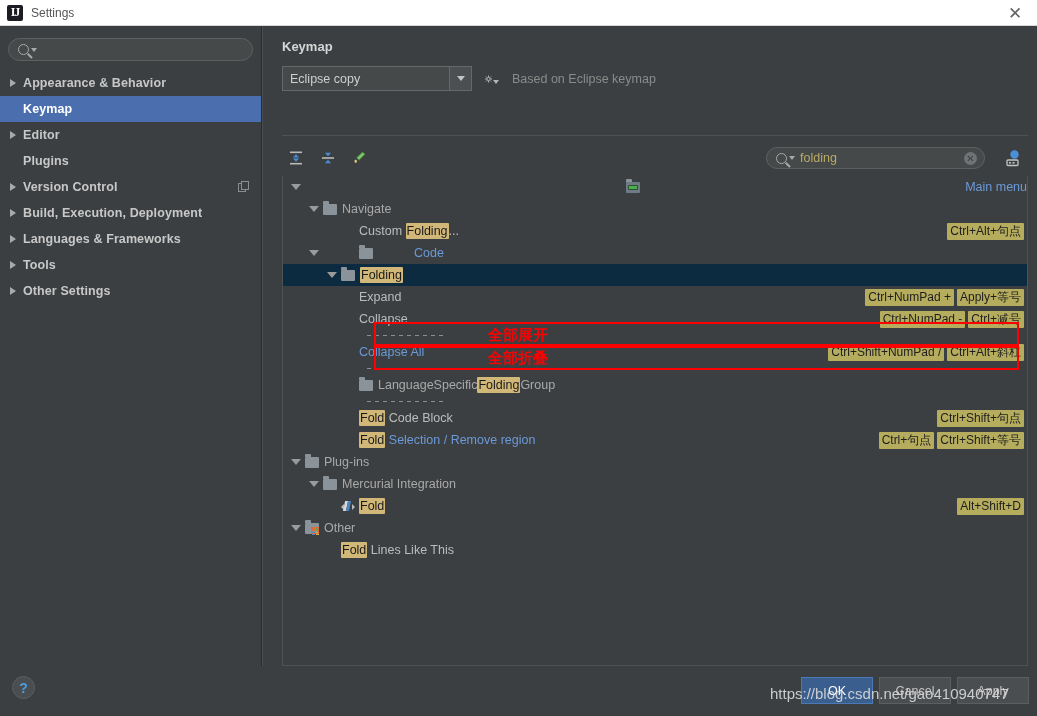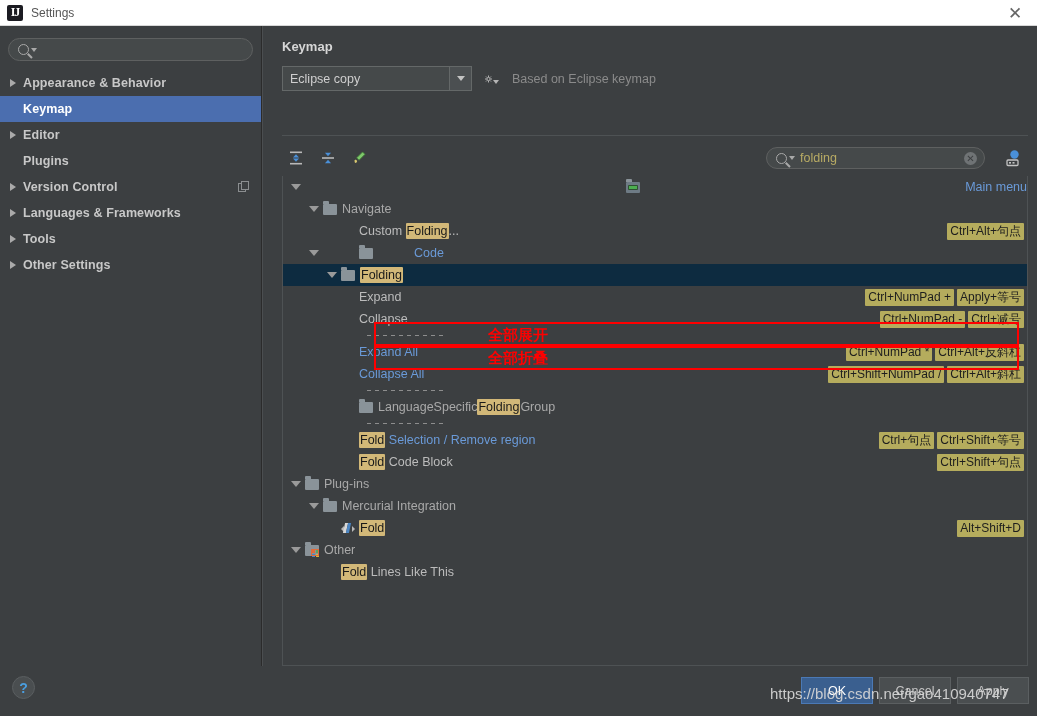--- a/index.html
+++ b/index.html
@@ -321,20 +321,24 @@
             <span class="side-arrow blank"></span>
             <span class="side-label">Plugins</span>
           </div>
           <div class="side-item">
             <span class="side-arrow"></span>
             <span class="side-label">Version Control</span>
             <span class="side-copy-icon">
               <i class="a"></i>
               <i class="b"></i>
             </span>
+          </div>
+          <div class="side-item">
+            <span class="side-arrow"></span>
+            <span class="side-label">Build, Execution, Deployment</span>
           </div>
           <div class="side-item">
             <span class="side-arrow"></span>
             <span class="side-label">Languages &amp; Frameworks</span>
           </div>
           <div class="side-item">
             <span class="side-arrow"></span>
             <span class="side-label">Tools</span>
           </div>
           <div class="side-item">
@@ -458,58 +462,50 @@
             <span class="sc-wrap">
               <span class="sc">Ctrl+NumPad -</span>
               <span class="sc">Ctrl+减号</span>
             </span>
           </div>
           <div class="sep">
             <i style="left:84px"></i>
           </div>
           <div class="trow" style="padding-left: 62px;">
             <span style="width: 14px; flex: 0 0 auto;"></span>
-            <span><span class="blue">Expand All</span></span>
-            <span class="sc-wrap">
-              <span class="sc">Ctrl+NumPad *</span>
-              <span class="sc">Ctrl+Alt+反斜杠</span>
-            </span>
-          </div>
-          <div class="trow" style="padding-left: 62px;">
-            <span style="width: 14px; flex: 0 0 auto;"></span>
             <span><span class="blue">Collapse All</span></span>
             <span class="sc-wrap">
               <span class="sc">Ctrl+Shift+NumPad /</span>
               <span class="sc">Ctrl+Alt+斜杠</span>
             </span>
           </div>
           <div class="sep">
             <i style="left:84px"></i>
           </div>
           <div class="trow" style="padding-left: 62px;">
             <span style="width: 14px; flex: 0 0 auto;"></span>
             <span class="folder"></span>
             <span><span class="gray">LanguageSpecific</span><span class="hg">Folding</span><span class="gray">Group</span></span>
           </div>
           <div class="sep">
             <i style="left:84px"></i>
           </div>
           <div class="trow" style="padding-left: 62px;">
             <span style="width: 14px; flex: 0 0 auto;"></span>
+            <span><span class="hg">Fold</span><span class="white"> Code Block</span></span>
+            <span class="sc-wrap">
+              <span class="sc">Ctrl+Shift+句点</span>
+            </span>
+          </div>
+          <div class="trow" style="padding-left: 62px;">
+            <span style="width: 14px; flex: 0 0 auto;"></span>
             <span><span class="hg">Fold</span><span class="blue"> Selection / Remove region</span></span>
             <span class="sc-wrap">
               <span class="sc">Ctrl+句点</span>
               <span class="sc">Ctrl+Shift+等号</span>
-            </span>
-          </div>
-          <div class="trow" style="padding-left: 62px;">
-            <span style="width: 14px; flex: 0 0 auto;"></span>
-            <span><span class="hg">Fold</span><span class="white"> Code Block</span></span>
-            <span class="sc-wrap">
-              <span class="sc">Ctrl+Shift+句点</span>
             </span>
           </div>
           <div class="trow" style="padding-left: 8px;">
             <span class="tarrow"></span>
             <span class="folder"></span>
             <span><span class="gray">Plug-ins</span></span>
           </div>
           <div class="trow" style="padding-left: 26px;">
             <span class="tarrow"></span>
             <span class="folder"></span>

